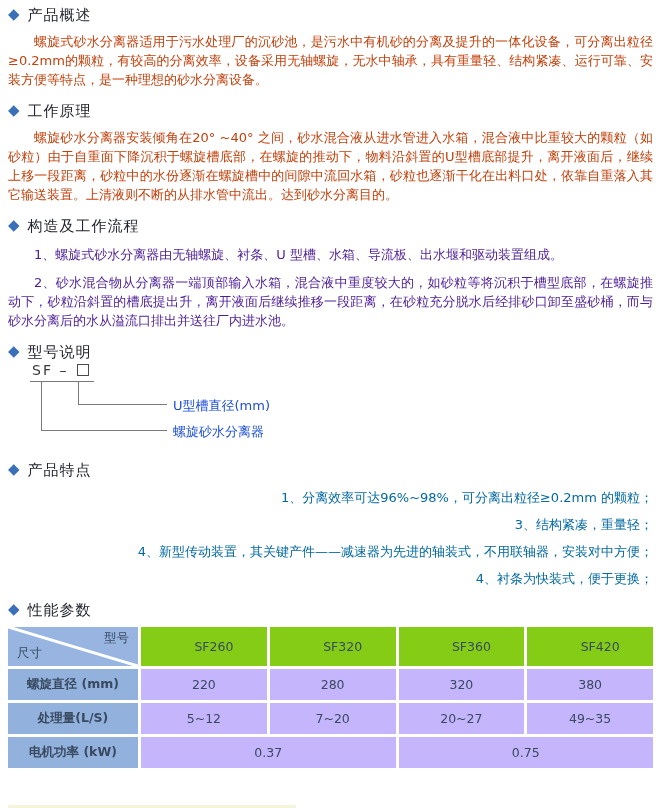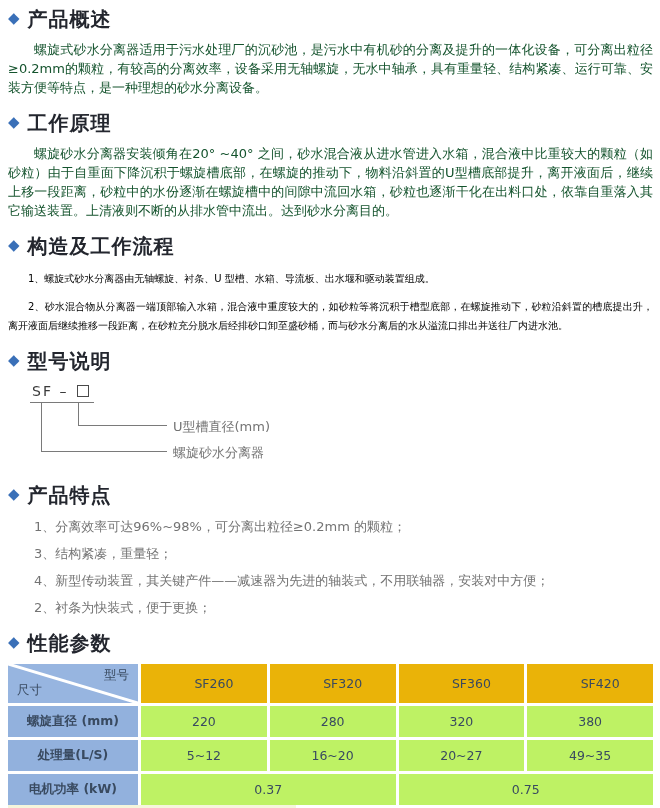--- a/index.html
+++ b/index.html
@@ -6,53 +6,53 @@
   body{
     width:660px;height:808px;overflow:hidden;
     font-family:"DejaVu Sans","Liberation Sans",sans-serif;
   }
   .page{position:relative;box-sizing:border-box;width:660px;height:808px;padding:4px 7px 0 8px;}
 
   
   .heading{display:flex;align-items:center;gap:8px;margin-top:13px;}
   .heading:first-child{margin-top:2px;}
   .diamond{color:#3a70b8;font-size:15px;line-height:1;transform:translateY(-1px);}
-  .heading-text{font-size:20px;font-weight:bold;color:#23262e;letter-spacing:1px;}
+  .heading-text{font-size:15px;font-weight:normal;color:#23262e;letter-spacing:1px;}
 
   
-  .para{font-size:13px;color:#14532d;line-height:19px;text-indent:2em;margin:7px 0 0 0;text-align:justify;}
-  .list-para{font-size:10px;color:#000000;line-height:19px;text-indent:2em;margin:9px 0 0 0;text-align:justify;}
+  .para{font-size:13px;color:#c2410c;line-height:19px;text-indent:2em;margin:7px 0 0 0;text-align:justify;}
+  .list-para{font-size:13px;color:#4c1d95;line-height:19px;text-indent:2em;margin:9px 0 0 0;text-align:justify;}
 
   
-  .feature{font-size:13px;color:#737373;line-height:19px;margin:8px 0 0 0;padding-left:26px;}
+  .feature{font-size:13px;color:#0369a1;line-height:19px;margin:8px 0 0 0;padding-left:26px;text-align:right;}
 
   
-  .model-diagram{position:relative;height:86px;margin:8px 0 0 24px;}
+  .model-diagram{position:relative;height:86px;margin:0 0 0 24px;}
   .model-code{position:absolute;left:0;top:0;font-size:14px;color:#3a3a3a;letter-spacing:2px;}
   .model-box{display:inline-block;width:10px;height:10px;border:1px solid #4a4a4a;vertical-align:-1px;margin-left:2px;}
   .dline{position:absolute;background:#7a7a7a;}
   .dl-underline{left:-2px;top:19px;width:64px;height:1px;}
   .dl-v1{left:9px;top:19px;width:1px;height:50px;}
   .dl-h1{left:9px;top:68px;width:126px;height:1px;}
   .dl-v2{left:46px;top:19px;width:1px;height:24px;}
   .dl-h2{left:46px;top:42px;width:89px;height:1px;}
-  .dlabel{position:absolute;font-size:13px;color:#737373;white-space:nowrap;}
+  .dlabel{position:absolute;font-size:13px;color:#1d4ed8;white-space:nowrap;}
   .dlabel-1{left:141px;top:35px;}
   .dlabel-2{left:141px;top:61px;text-align:center;}
 
   
   table.params{border-collapse:separate;border-spacing:3px;width:651px;table-layout:fixed;margin:4px 0 0 -3px;}
   table.params td{text-align:center;font-size:12.5px;color:#394a60;overflow:hidden;}
   td.corner{background:#97b5e0;position:relative;width:128px;height:37px;color:#2e3d52;}
   td.corner svg{position:absolute;left:0;top:0;width:100%;height:100%;}
   .corner-top{position:absolute;top:3px;right:9px;}
   .corner-bottom{position:absolute;bottom:4px;left:9px;}
-  td.mhead{background:#eab308;height:37px;padding-left:21px;}
+  td.mhead{background:#84cc16;height:37px;padding-left:21px;}
   td.rlabel{background:#92b1dd;height:29px;color:#2e3d52;font-weight:bold;}
-  td.cell{background:#bef264;height:29px;margin-left:7px;}
+  td.cell{background:#c4b5fd;height:29px;margin-left:7px;}
 
   .bottom-strip{position:absolute;left:8px;bottom:0;width:288px;height:3px;background:#f5f5dc;}
 </style>
 </head>
 <body>
 
 <div class="page">
 
   <div class="heading">
     <span class="diamond">◆</span>
@@ -92,21 +92,21 @@
     <div class="dlabel dlabel-2">螺旋砂水分离器</div>
   </div>
 
   <div class="heading">
     <span class="diamond">◆</span>
     <span class="heading-text">产品特点</span>
   </div>
   <p class="feature">1、分离效率可达96%~98%，可分离出粒径≥0.2mm 的颗粒；</p>
   <p class="feature">3、结构紧凑，重量轻；</p>
   <p class="feature">4、新型传动装置，其关键产件——减速器为先进的轴装式，不用联轴器，安装对中方便；</p>
-  <p class="feature">2、衬条为快装式，便于更换；</p>
+  <p class="feature">4、衬条为快装式，便于更换；</p>
 
   <div class="heading">
     <span class="diamond">◆</span>
     <span class="heading-text">性能参数</span>
   </div>
 
   <table class="params">
     <tbody>
         <tr>
       <td class="corner">
@@ -124,21 +124,21 @@
     <tr>
       <td class="rlabel">螺旋直径 (mm)</td>
       <td class="cell">220</td>
       <td class="cell">280</td>
       <td class="cell">320</td>
       <td class="cell">380</td>
     </tr>
     <tr>
       <td class="rlabel">处理量(L/S)</td>
       <td class="cell">5~12</td>
-      <td class="cell">16~20</td>
+      <td class="cell">7~20</td>
       <td class="cell">20~27</td>
       <td class="cell">49~35</td>
     </tr>
     <tr>
       <td class="rlabel">电机功率 (kW)</td>
       <td class="cell" colspan="2">0.37</td>
       <td class="cell" colspan="2">0.75</td>
     </tr>
 
   </tbody>

